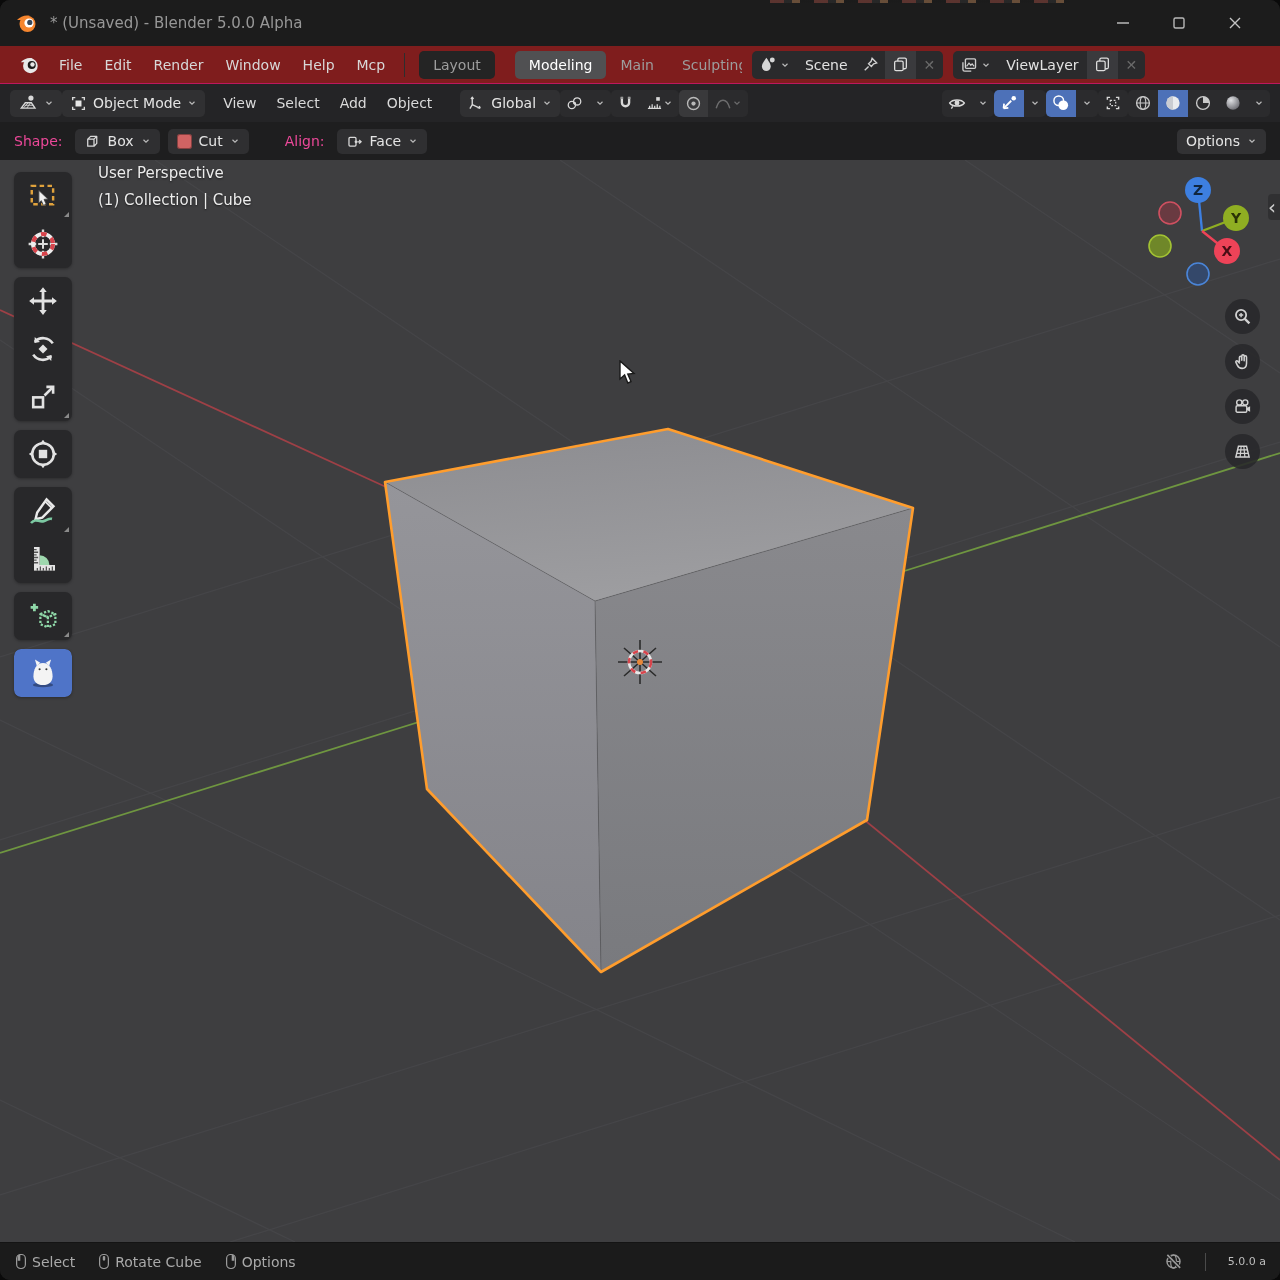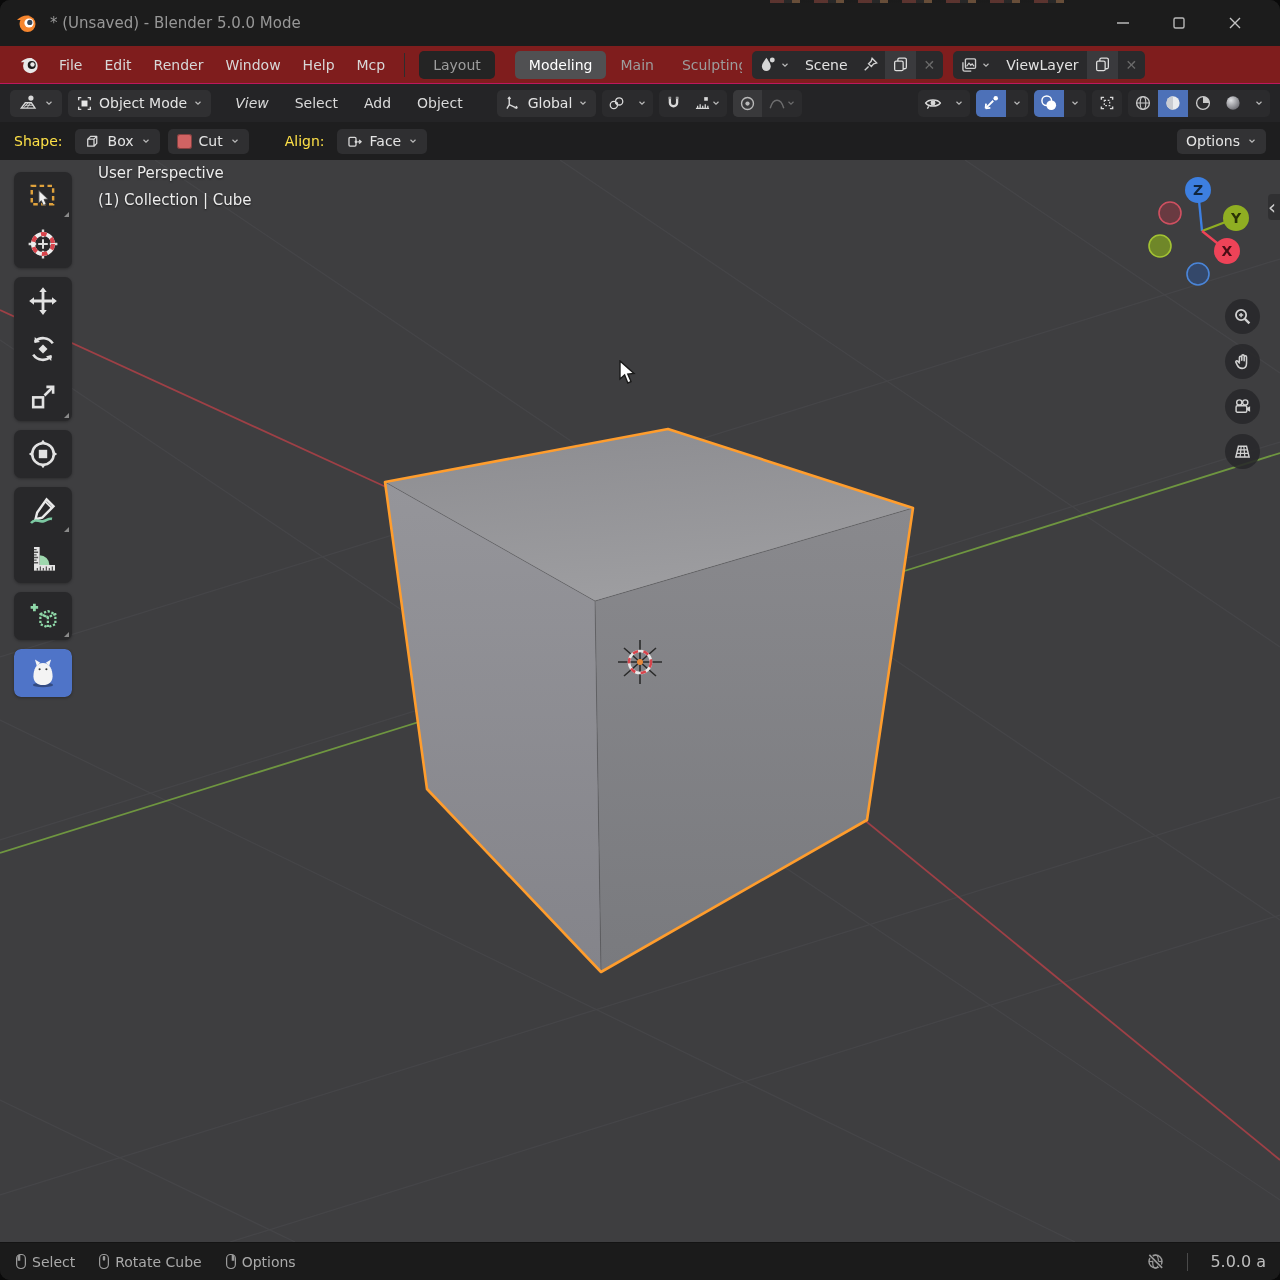--- a/index.html
+++ b/index.html
@@ -22,31 +22,31 @@
   .ws-tab.active { background:#505052; color:#ffffff;margin-left:20px; }
   .ws-tab.flat { background:transparent; }
   .ws-tab.clip { max-width:74px; overflow:hidden; }
   .id-widget { display:flex; align-items:center; background:#2a2a2c; border-radius:5px; height:28px; margin-left:10px; overflow:hidden; }
   .id-seg { display:flex; align-items:center; gap:3px; padding:0 7px; height:100%; }
   .id-name { color:#e2e2e2; font-size:14px; padding:0 8px;text-align:center; }
   .id-btn { background:#3a3a3d; height:100%; display:flex; align-items:center; padding:0 7px; }
   .id-x { color:#6a6a6a; font-size:14px; padding:0 8px; }
 
   
-  .vheader { height:38px; background:#242426; display:flex; align-items:center; padding:0 10px; gap:6px; flex:0 0 auto; }
+  .vheader { height:38px; background:#242426; display:flex; align-items:center; padding:0 10px; gap:0; flex:0 0 auto; }
   .hbtn { display:flex; align-items:center; gap:6px; background:#303032; border-radius:5px; height:27px; padding:0 8px; color:#e4e4e4; font-size:14px; }
   .hmenu { color:#dadada; font-size:14px; padding:0 10px; }
   .igrp { display:flex; align-items:center; background:#2b2b2d; border-radius:5px; height:27px; overflow:hidden; }
   .ibtn { height:100%; display:flex; align-items:center; padding:0 6px; }
   .ibtn.on { background:#4d71b8; }
   .spacer { flex:1; }
 
   
   .tsettings { height:38px; background:#1e1e1f; display:flex; align-items:center; padding:0 14px; gap:8px; flex:0 0 auto; }
-  .tlabel { color:#fde047; font-size:14px; margin-right:4px; }
+  .tlabel { color:#ec4899; font-size:14px; margin-right:4px; }
   .tbtn { display:flex; align-items:center; gap:7px; background:#2f2f31; border-radius:5px; height:25px; padding:0 9px; color:#e4e4e4; font-size:14px; }
   .swatch { width:15px; height:15px; border-radius:3px; background:#d06363; box-shadow:inset 0 0 0 1px rgba(0,0,0,.35); }
 
   
   .viewport { position:relative; flex:1; background:#3e3e40; overflow:hidden; }
   .vp-canvas { position:absolute; inset:0; }
   .overlay-text { position:absolute; left:98px; top:0; color:#ececec; font-size:15px; text-shadow:0 1px 2px rgba(0,0,0,.55); line-height:27px; }
 
   
   .toolbar { position:absolute; left:14px; top:12px; width:58px; display:flex; flex-direction:column; gap:9px; }
@@ -59,40 +59,40 @@
   .navbtn { position:absolute; right:20px; width:35px; height:35px; border-radius:50%; background:rgba(40,40,42,.88); display:flex; align-items:center; justify-content:center; }
   .gizmo { position:absolute; right:8px; top:8px; }
   .collapse { position:absolute; right:-2px; top:34px; color:#cccccc; font-size:20px; width:14px; height:26px; display:flex; align-items:center; background:rgba(40,40,42,.6); border-radius:4px 0 0 4px; }
 
   
   .cursor { position:absolute; left:618px; top:200px; }
 
   
   .statusbar { height:38px; background:#1b1b1b; display:flex; align-items:center; padding:0 14px; gap:22px; flex:0 0 auto; border-top:1px solid #141414; }
   .hint { display:flex; align-items:center; gap:4px; color:#aaaaaa; font-size:14px; }
-  .sb-right { margin-left:auto; display:flex; align-items:center; gap:22px; color:#bdbdbd; font-size:16px;text-align:center; }
+  .sb-right { margin-left:auto; display:flex; align-items:center; gap:22px; color:#bdbdbd; font-size:11px;text-align:center; }
   .sb-div { width:1px; height:18px; background:#4a4a4a; }
   svg { display:block; }
 </style>
 </head>
 <body>
 
 <div class="window">
   <div class="sliver"></div>
 
   <div class="titlebar">
     <span>
       <svg width="24" height="24" viewBox="0 0 24 24">
           <path d="M3 9 C6 5.5 12 3.5 16 5 L12 9 Z" fill="#f5852e"></path>
           <circle cx="13.5" cy="13" r="8" fill="#f5852e"></circle>
           <circle cx="15" cy="12" r="4.6" fill="#ffffff"></circle>
           <circle cx="15.8" cy="11.4" r="2.6" fill="#37475a"></circle>
         </svg>
     </span>
-    <span class="title">* (Unsaved) - Blender 5.0.0 Mode</span>
+    <span class="title">* (Unsaved) - Blender 5.0.0 Alpha</span>
     <div class="win-controls">
       <span class="win-btn">
           <svg width="16" height="16" viewBox="0 0 16 16">
             <path d="M2 8 H14" stroke="#b8b8b8" stroke-width="1.4"></path>
           </svg>
         </span>
       <span class="win-btn">
           <svg width="16" height="16" viewBox="0 0 16 16">
             <rect x="3" y="3" width="10" height="10" rx="1.5" fill="none" stroke="#b8b8b8" stroke-width="1.4"></rect>
           </svg>
@@ -190,21 +190,21 @@
     <span class="hbtn">
       <svg width="17" height="17" viewBox="0 0 16 16">
           <path d="M2.5 5 V2.5 H5 M11 2.5 H13.5 V5 M13.5 11 V13.5 H11 M5 13.5 H2.5 V11" fill="none" stroke="#d8d8d8" stroke-width="1.3"></path>
           <rect x="5.2" y="5.2" width="5.6" height="5.6" fill="#e6e6e6"></rect>
         </svg>
       <span>Object Mode</span>
       <svg width="10" height="10" viewBox="0 0 16 16">
           <path d="M4 6 L8 10 L12 6" stroke="#bdbdbd" stroke-width="1.8" fill="none"></path>
         </svg>
     </span>
-    <span class="hmenu" style="margin-left:8px;font-style:italic;">View</span>
+    <span class="hmenu" style="margin-left:8px;">View</span>
     <span class="hmenu">Select</span>
     <span class="hmenu">Add</span>
     <span class="hmenu">Object</span>
 
     <span class="hbtn" style="margin-left:18px;">
       <svg width="17" height="17" viewBox="0 0 16 16">
           <path d="M4 2.5 V9 M4 9 L11.5 12.5 M4 9 L1.8 12.8 M11.5 12.5 L9 11.8 M11.5 12.5 L10.6 10.4" fill="none" stroke="#d8d8d8" stroke-width="1.3"></path>
           <path d="M2.8 3.8 L4 2.2 L5.2 3.8" fill="none" stroke="#d8d8d8" stroke-width="1.3"></path>
         </svg>
       <span>Global</span>

